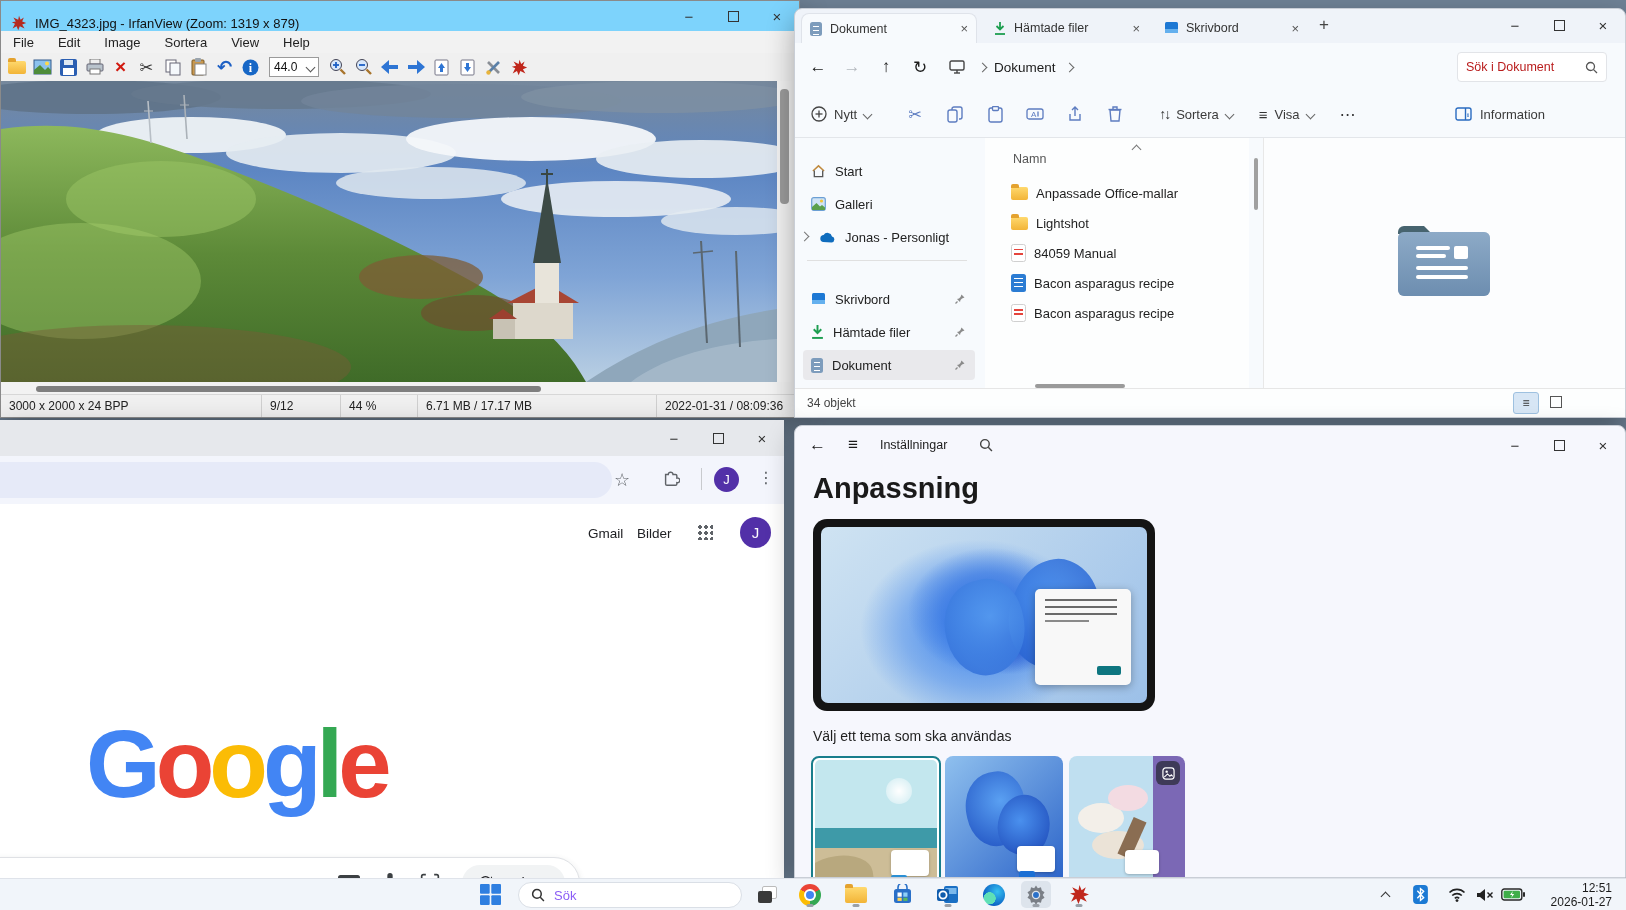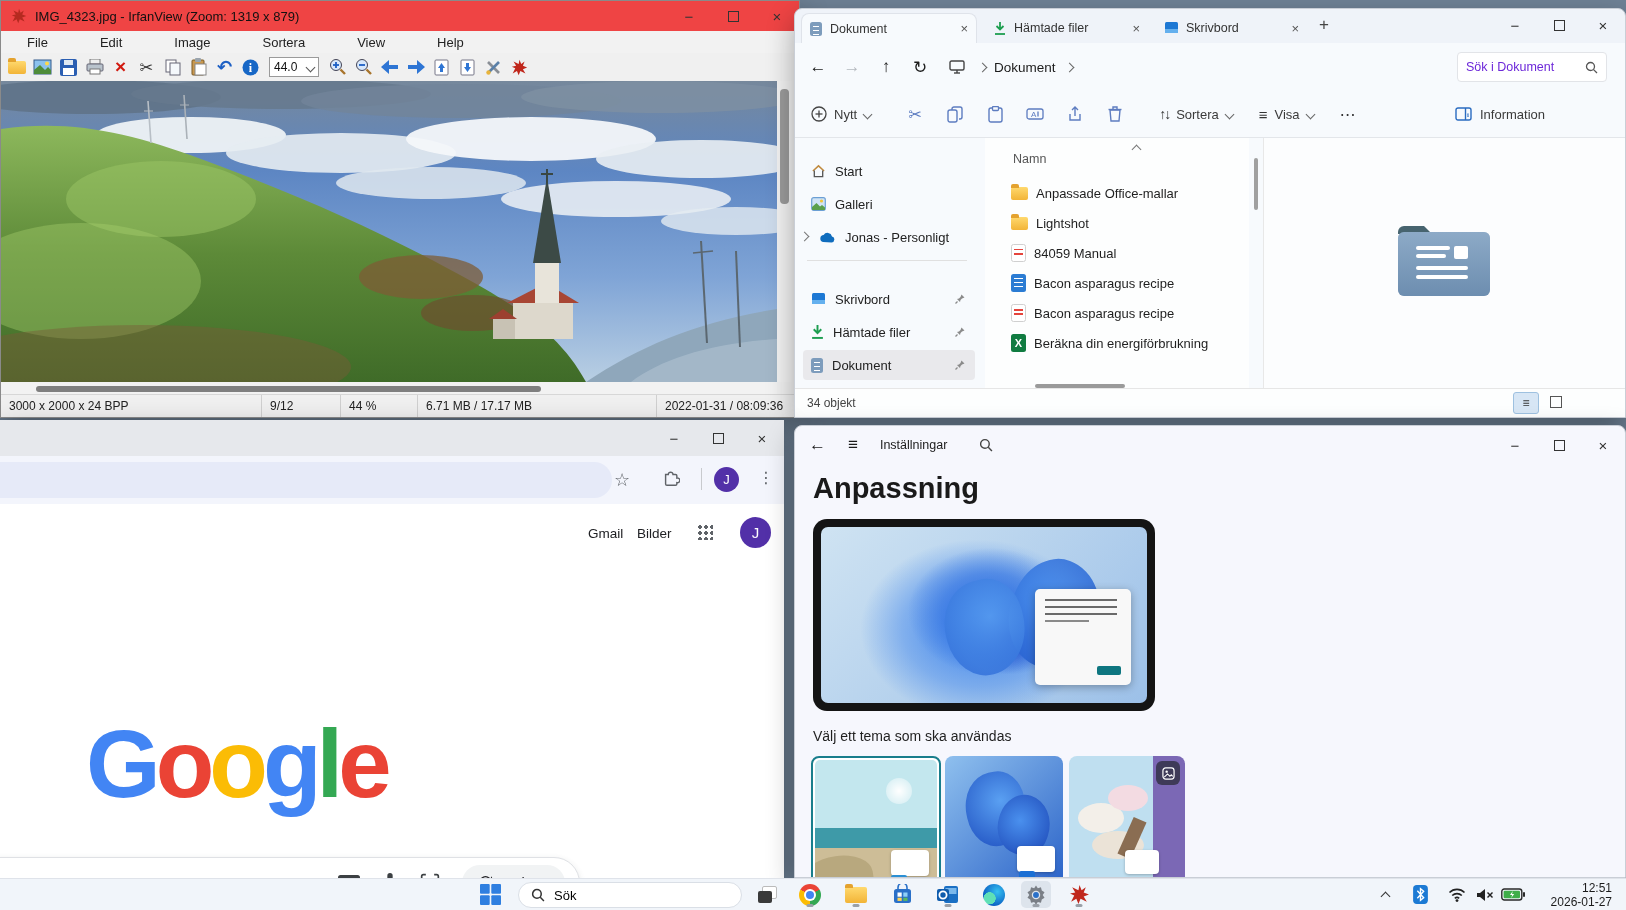--- a/index.html
+++ b/index.html
@@ -10,23 +10,23 @@
   .flex{display:flex;align-items:center}
   .chev{display:inline-block;width:6px;height:6px;border-right:1.4px solid currentColor;border-bottom:1.4px solid currentColor;transform:rotate(45deg)}
   .chev.r{transform:rotate(-45deg)}
   .chev.u{transform:rotate(-135deg)}
   .ctl{width:44px;height:100%;display:flex;align-items:center;justify-content:center;color:#333;font-size:15px}
   .ctl .sq{width:9px;height:9px;border:1.2px solid #333}
   svg{display:block}
 
   
   #irfanview{left:0;top:0;width:800px;height:418px;background:#f0f0f0;border:1px solid #8a8a8a;box-sizing:border-box}
-  #iv-title{height:30px;background:#ef4444;display:flex;align-items:center;font-size:13px;color:#111}
+  #iv-title{height:30px;background:#7dd3fc;display:flex;align-items:flex-end;font-size:13px;color:#111}
   #iv-menu{height:22px;display:flex;align-items:center;font-size:13px;color:#222;background:#f2f2f2}
-  #iv-menu span{padding:0 26px}
+  #iv-menu span{padding:0 12px}
   #iv-tools{height:28px;display:flex;align-items:center;background:#f0f0f0;padding-left:4px;gap:3px}
   .tbtn{width:23px;height:23px;display:flex;align-items:center;justify-content:center}
   #iv-status{position:absolute;left:0;bottom:0;height:22px;width:100%;background:#f0f0f0;border-top:1px solid #d7d7d7;display:flex;font-size:12px;color:#222;align-items:center}
   #iv-status>div{padding:0 8px;border-right:1px solid #d0d0d0;height:100%;display:flex;align-items:center;white-space:nowrap;overflow:hidden}
 
   
   .mica{background:#eff3f9;border-radius:8px 8px 0 0;border:1px solid #c9ced6;box-sizing:border-box}
   .cmdlbl{font-size:13px;color:#3a3a3a}
 
   #explorer{left:794px;top:8px;width:832px;height:410px}
@@ -317,21 +317,21 @@
         <svg width="16" height="14" viewBox="0 0 16 14">
           <rect x="1" y="1" width="14" height="9" rx="1.5" fill="none" stroke="#444" stroke-width="1.4"></rect>
           <line x1="5" y1="13" x2="11" y2="13" stroke="#444" stroke-width="1.4"></line>
           <line x1="8" y1="10" x2="8" y2="13" stroke="#444" stroke-width="1.4"></line>
         </svg>
       </span>
     <span class="chev r" style="color:#666;margin:0 8px"></span>
     <span style="font-size:13.5px;color:#1b1b1b">Dokument</span>
     <span class="chev r" style="color:#666;margin:0 10px"></span>
     <div style="position:absolute;right:18px;top:9px;width:150px;height:30px;background:#fff;border:1px solid #e2e4e8;border-radius:4px;display:flex;align-items:center;padding:0 8px;box-sizing:border-box;overflow:hidden">
-      <span style="font-size:12.5px;color:#6d28d9;white-space:nowrap">Sök i Dokument</span>
+      <span style="font-size:12.5px;color:#b91c1c;white-space:nowrap">Sök i Dokument</span>
       <span style="margin-left:auto">
           <svg width="13" height="13" viewBox="0 0 13 13">
             <circle cx="5.5" cy="5.5" r="4" fill="none" stroke="#555" stroke-width="1.3"></circle>
             <line x1="8.6" y1="8.6" x2="12" y2="12" stroke="#555" stroke-width="1.3"></line>
           </svg>
         </span>
     </div>
   </div>
 
   <div id="ex-cmd">
@@ -481,25 +481,20 @@
         </div>
       <div class="frow" style="top:130px">
           <span style="width:18px"></span>
           <span class="ficon f-word"></span>
           <span>Bacon asparagus recipe</span>
         </div>
       <div class="frow" style="top:160px">
           <span style="width:18px"></span>
           <span class="ficon f-pdf"></span>
           <span>Bacon asparagus recipe</span>
-        </div>
-      <div class="frow" style="top:190px">
-          <span style="width:18px"></span>
-          <span class="ficon f-excel"></span>
-          <span>Beräkna din energiförbrukning</span>
         </div>
       <div class="abs" style="left:50px;top:246px;width:90px;height:4px;background:#9a9a9a;border-radius:2px"></div>
     </div>
     <div class="abs" style="left:456px;top:0;width:10px;height:253px">
       <div class="abs" style="left:3px;top:20px;width:4px;height:52px;background:#a0a0a0;border-radius:2px"></div>
     </div>
 
     <div class="abs" style="left:468px;top:0;width:364px;height:253px;background:#fcfdfe;border-left:1px solid #e8e8e8">
       <svg width="104" height="82" viewBox="0 0 104 82" style="position:absolute;left:128px;top:82px">
         <path d="M6 12 a6 6 0 0 1 6-6 h20 l8 8 h-34 z" fill="#47646f"></path>
@@ -683,21 +678,21 @@
         <rect x="11.3" y="0" width="9.7" height="9.7" rx="1" fill="#2f7fe0"></rect>
         <rect x="0" y="11.3" width="9.7" height="9.7" rx="1" fill="#2f7fe0"></rect>
         <rect x="11.3" y="11.3" width="9.7" height="9.7" rx="1" fill="#2f7fe0"></rect>
       </svg>
   </div>
   <div class="abs" style="left:518px;top:3px;width:224px;height:26px;background:#fff;border:1px solid #dadfe6;border-radius:14px;display:flex;align-items:center;padding-left:12px;box-sizing:border-box;gap:9px">
     <svg width="14" height="14" viewBox="0 0 13 13">
         <circle cx="5.5" cy="5.5" r="4" fill="none" stroke="#333" stroke-width="1.4"></circle>
         <line x1="8.6" y1="8.6" x2="12" y2="12" stroke="#333" stroke-width="1.4"></line>
       </svg>
-    <span style="font-size:13px;color:#000000">Sök</span>
+    <span style="font-size:13px;color:#8b5cf6">Sök</span>
   </div>
   <div class="tkbtn" style="left:752px">
     <div style="position:relative;width:19px;height:17px">
       <div class="abs" style="right:0;top:0;width:13px;height:11px;background:#fff;border:1px solid #bbb;border-radius:2px"></div>
       <div class="abs" style="left:0;bottom:0;width:14px;height:12px;background:#3a3a3a;border-radius:2px"></div>
     </div>
   </div>
   <div class="tkbtn" style="left:795px">
     <div style="position:relative;width:22px;height:22px;border-radius:50%;background:conic-gradient(from 60deg,#34a853 0 120deg,#fbbc05 0 240deg,#ea4335 0 360deg)">
       <div class="abs" style="left:5px;top:5px;width:12px;height:12px;border-radius:50%;background:#fff"></div>

